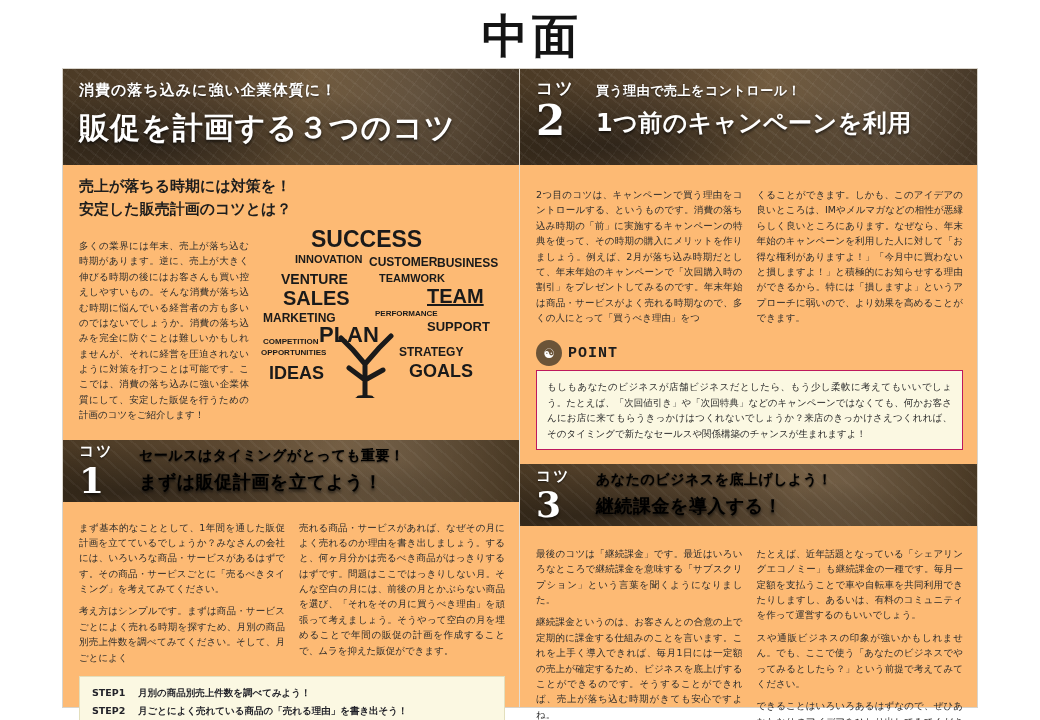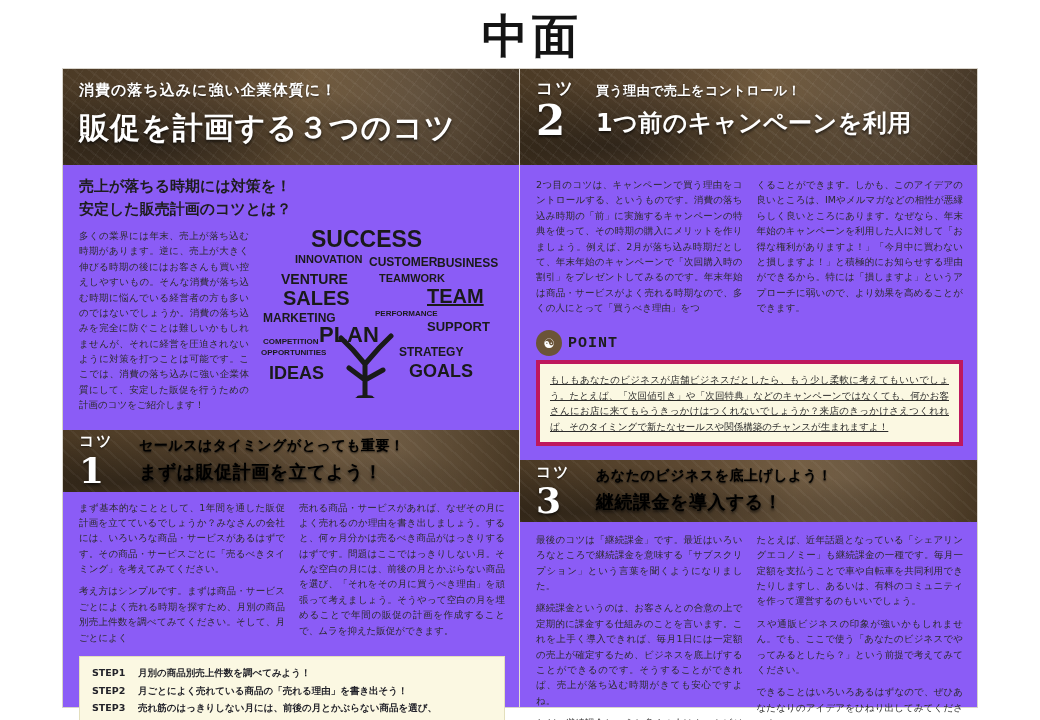--- a/index.html
+++ b/index.html
@@ -31,21 +31,21 @@
     color: #141414;
     margin-left: 12px;
   }
   
   .spread {
     position: absolute;
     top: 68px;
     left: 62px;
     width: 916px;
     height: 640px;
-    background: #8b5cf6;
+    background: #fdba74;
     border: 1px solid #d8d4cc;
     box-sizing: border-box;
     display: flex;
   }
   .col {
     box-sizing: border-box;
     position: relative;
   }
   .col-left {
     width: 458px;
@@ -159,20 +159,21 @@
     font-size: 15px;
     line-height: 1.5;
     color: #1d1d1d;
   }
   .jp {
     font-family: "DejaVu Sans", sans-serif;
     font-size: 9.5px;
     line-height: 1.62;
     color: #2b2b2b;
     text-align: justify;
+    margin-top: 10px;
   }
   .jp p { margin: 0 0 7px 0; }
 
   .intro-wrap {
     display: flex;
     gap: 10px;
     margin-top: 8px;
   }
   .intro-text { width: 170px; }
 
@@ -274,28 +275,27 @@
   }
   .point-label {
     font-family: Liberation Mono, monospace;
     font-weight: bold;
     font-size: 15px;
     color: #1d1d1d;
     letter-spacing: 1px;
   }
   .point-body {
     background: #fbf8e2;
-    border: 4px solid #be185d;
+    border: 1px solid #be185d;
     padding: 8px 10px;
     font-family: "DejaVu Sans", sans-serif;
     font-size: 9.5px;
     line-height: 1.62;
     color: #2b2b2b;
     text-align: justify;
-    text-decoration: underline;
   }
 </style>
 </head>
 <body>
 
 <div id="page">
 
   <div class="page-title">中面</div>
 
   <div class="spread">

